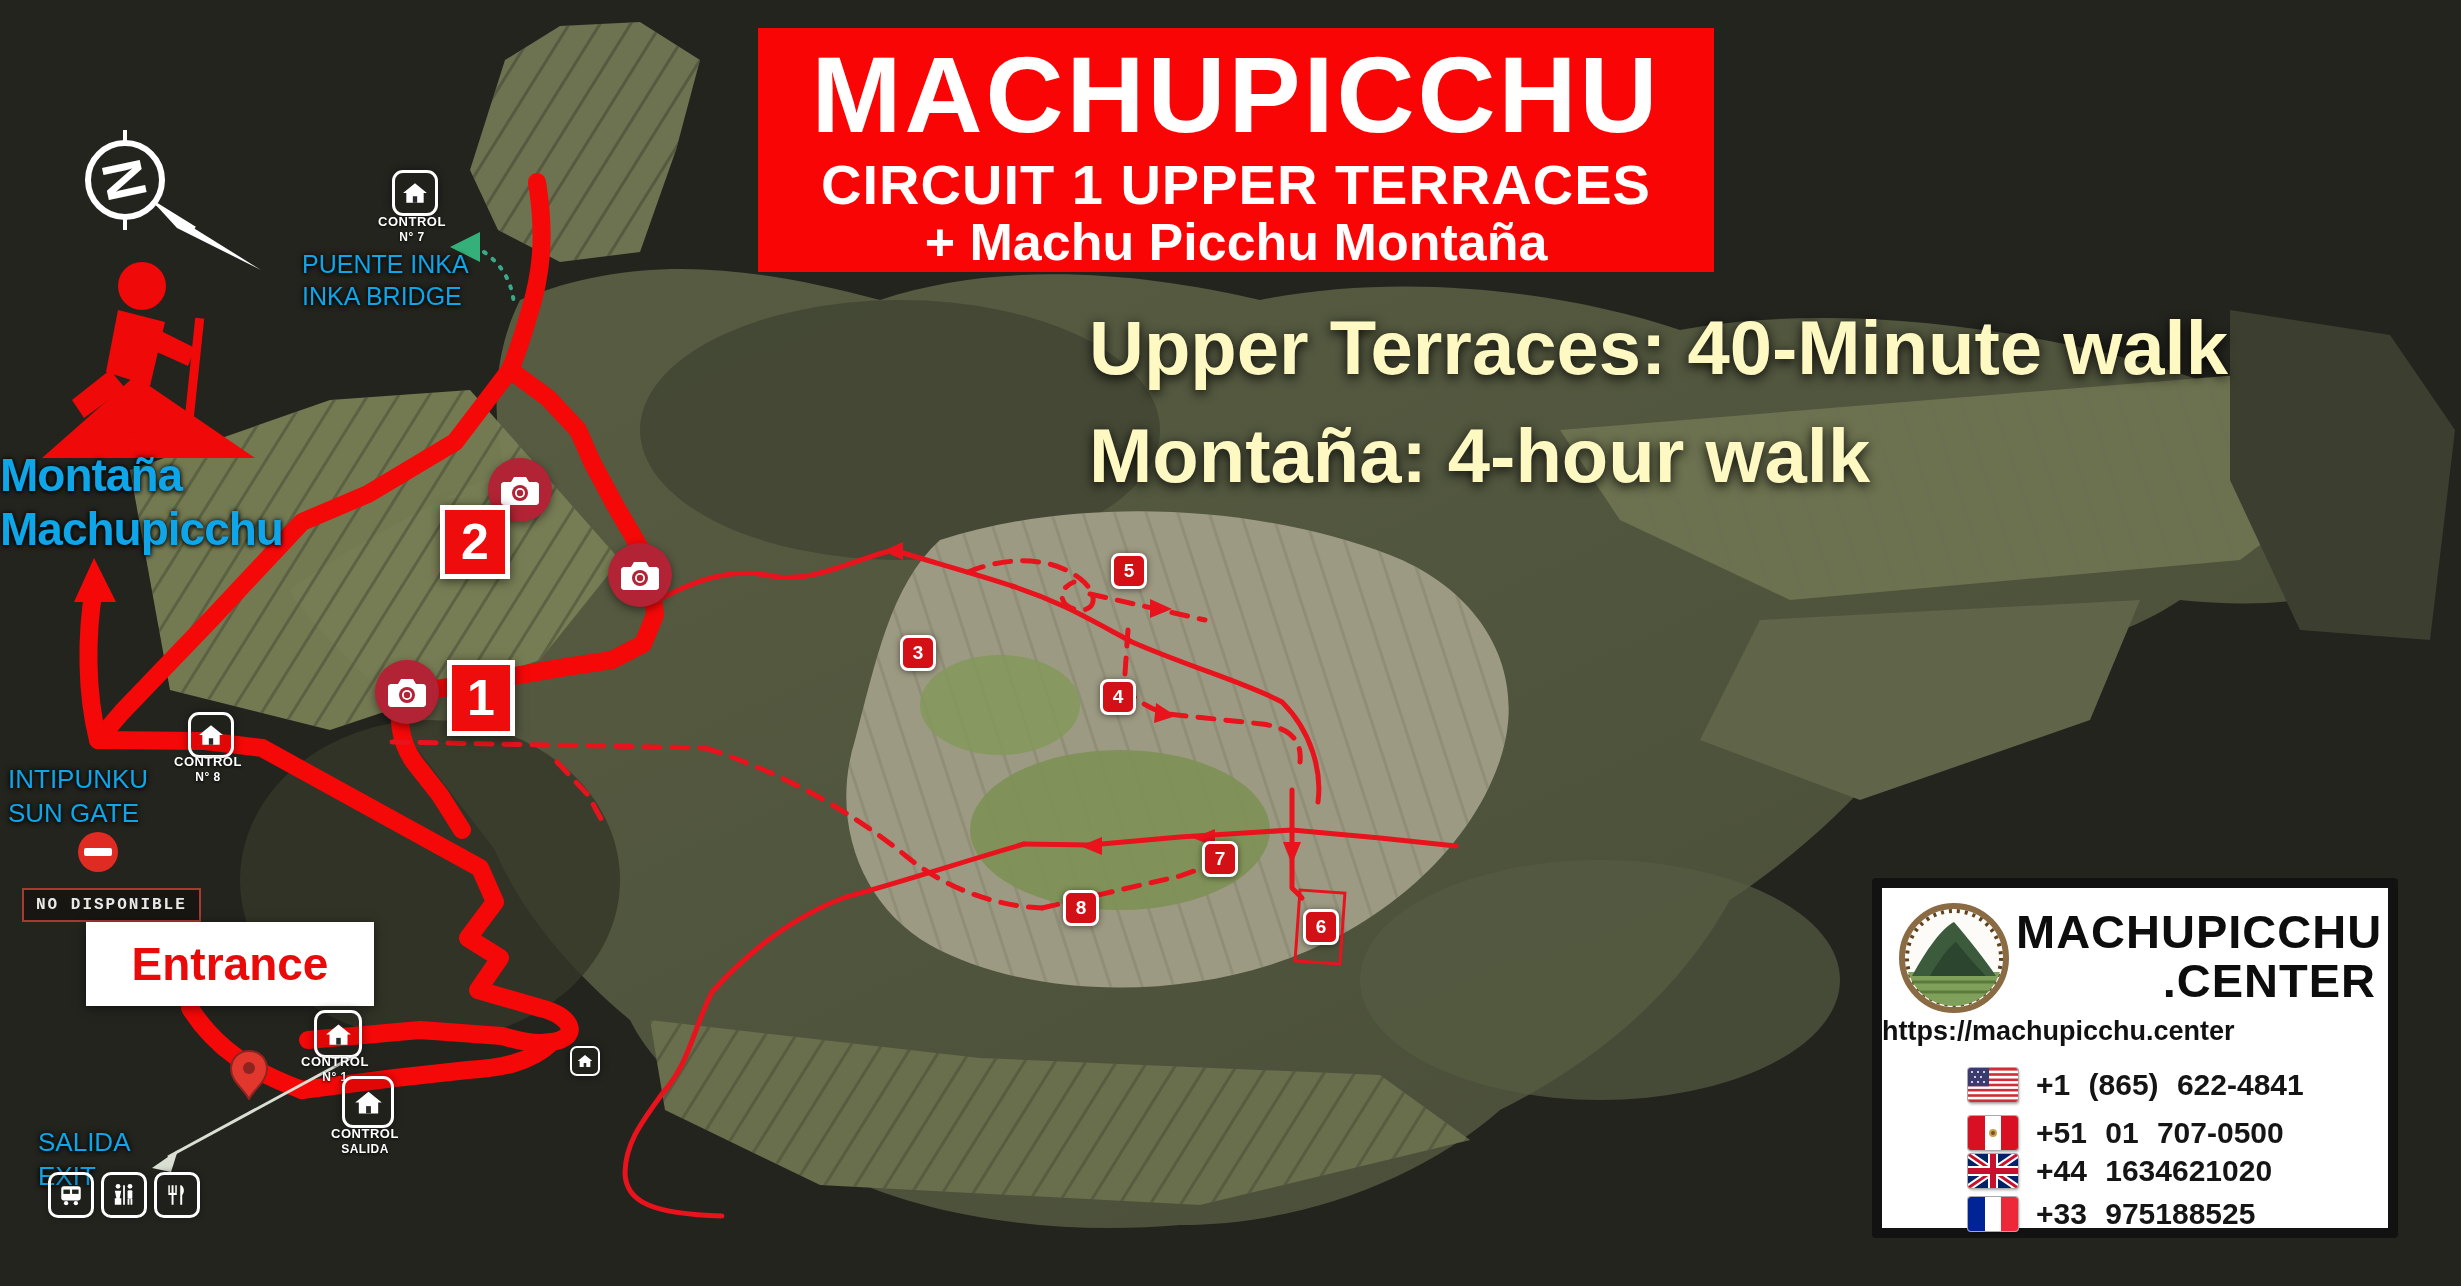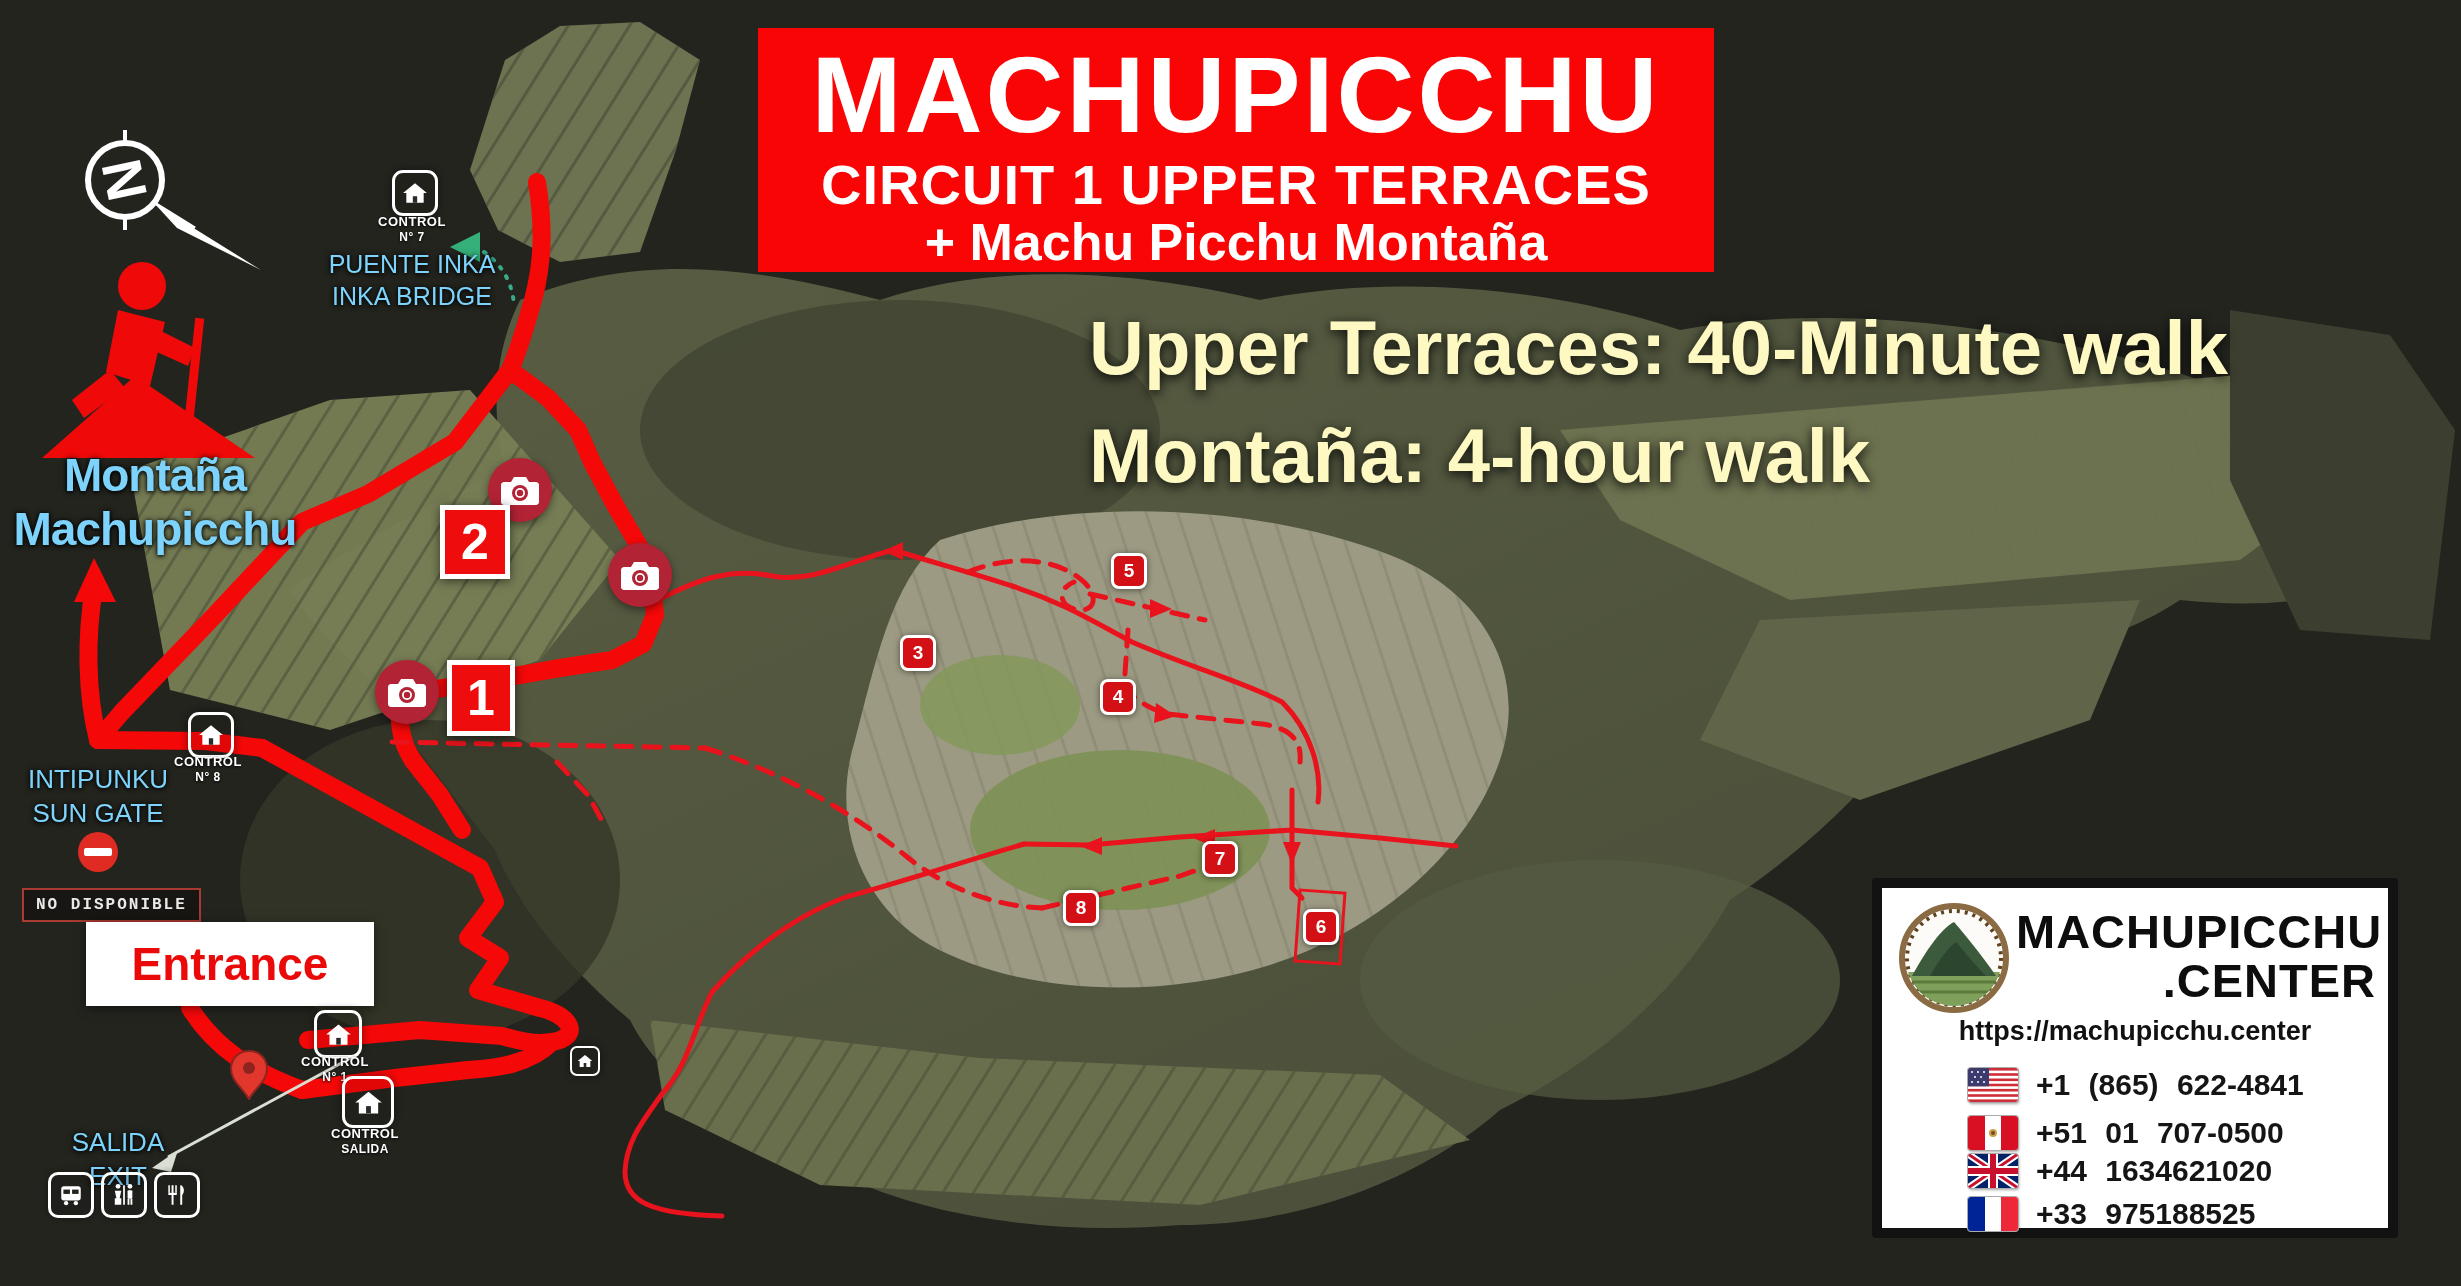--- a/index.html
+++ b/index.html
@@ -13,21 +13,21 @@
           color:#fff;text-align:center;box-shadow:0 0 0 2px #fa0505;}
   .banner .t1{font-size:108px;font-weight:bold;letter-spacing:3px;line-height:1.02;margin-top:10px;}
   .banner .t2{font-size:56px;font-weight:bold;letter-spacing:1px;line-height:1.05;margin-top:6px;}
   .banner .t3{font-size:52px;font-weight:bold;line-height:1.05;}
 
   
   .walkinfo{position:absolute;left:1089px;top:294px;width:1300px;text-align:left;color:#fef9c3;
             font-weight:bold;font-size:76px;line-height:1.42;text-shadow:0 3px 12px rgba(0,0,0,.9);}
 
   
-  .map-label{position:absolute;color:#7dd3fc;text-align:center;text-shadow:0 1px 4px #000,0 0 6px rgba(0,0,0,.7);}
+  .map-label{position:absolute;color:#0ea5e9;text-align:left;text-shadow:0 1px 4px #000,0 0 6px rgba(0,0,0,.7);}
   .ctrl{position:absolute;border:3px solid #fff;border-radius:11px;display:flex;align-items:center;
         justify-content:center;box-shadow:0 0 8px rgba(0,0,0,.45);background:rgba(0,0,0,.08);}
   .ctrl-label{position:absolute;text-align:center;color:#fff;font-weight:bold;font-size:13px;
               line-height:1.2;text-shadow:0 1px 3px #000;letter-spacing:.5px;}
   .ctrl-label .num{font-size:12px;}
 
   
   .camera{position:absolute;width:64px;height:64px;border-radius:50%;background:#b22335;
           display:flex;align-items:center;justify-content:center;box-shadow:0 3px 8px rgba(0,0,0,.45);}
   .bigmark{position:absolute;background:#ee0c0c;border:5px solid #fff;color:#fff;font-weight:bold;
@@ -53,21 +53,21 @@
   .facilities{position:absolute;left:48px;top:1172px;display:flex;gap:7px;}
   .fac{width:40px;height:40px;border:3px solid #fff;border-radius:10px;display:flex;align-items:center;
        justify-content:center;background:rgba(15,15,12,.15);box-shadow:0 0 6px rgba(0,0,0,.4);}
 
   
   .infobox{position:absolute;left:1872px;top:878px;width:526px;height:360px;background:#fff;
            border:10px solid #121212;border-radius:4px;box-sizing:border-box;}
   .infobox .logo{position:absolute;left:16px;top:14px;}
   .infobox .brand{position:absolute;right:12px;top:20px;width:360px;text-align:right;color:#0d0d0d;
                   font-weight:bold;font-size:47px;line-height:1.04;letter-spacing:1px;}
-  .infobox .url{position:absolute;left:0;right:0;top:128px;text-align:center;color:#111;
+  .infobox .url{position:absolute;left:0;right:0;top:128px;text-align:left;color:#111;
                 font-weight:bold;font-size:27px;}
   .phone-row{position:absolute;left:86px;height:38px;display:flex;align-items:flex-end;gap:18px;}
   .phone-number{color:#151515;font-weight:bold;font-size:30px;word-spacing:10px;white-space:nowrap;}
   .flag{width:50px;height:34px;border-radius:3px;overflow:hidden;box-shadow:0 0 0 1px #aaa,1px 2px 3px rgba(0,0,0,.35);flex:0 0 auto;}
 </style>
 </head>
 <body>
 
 <div id="stage">
 

